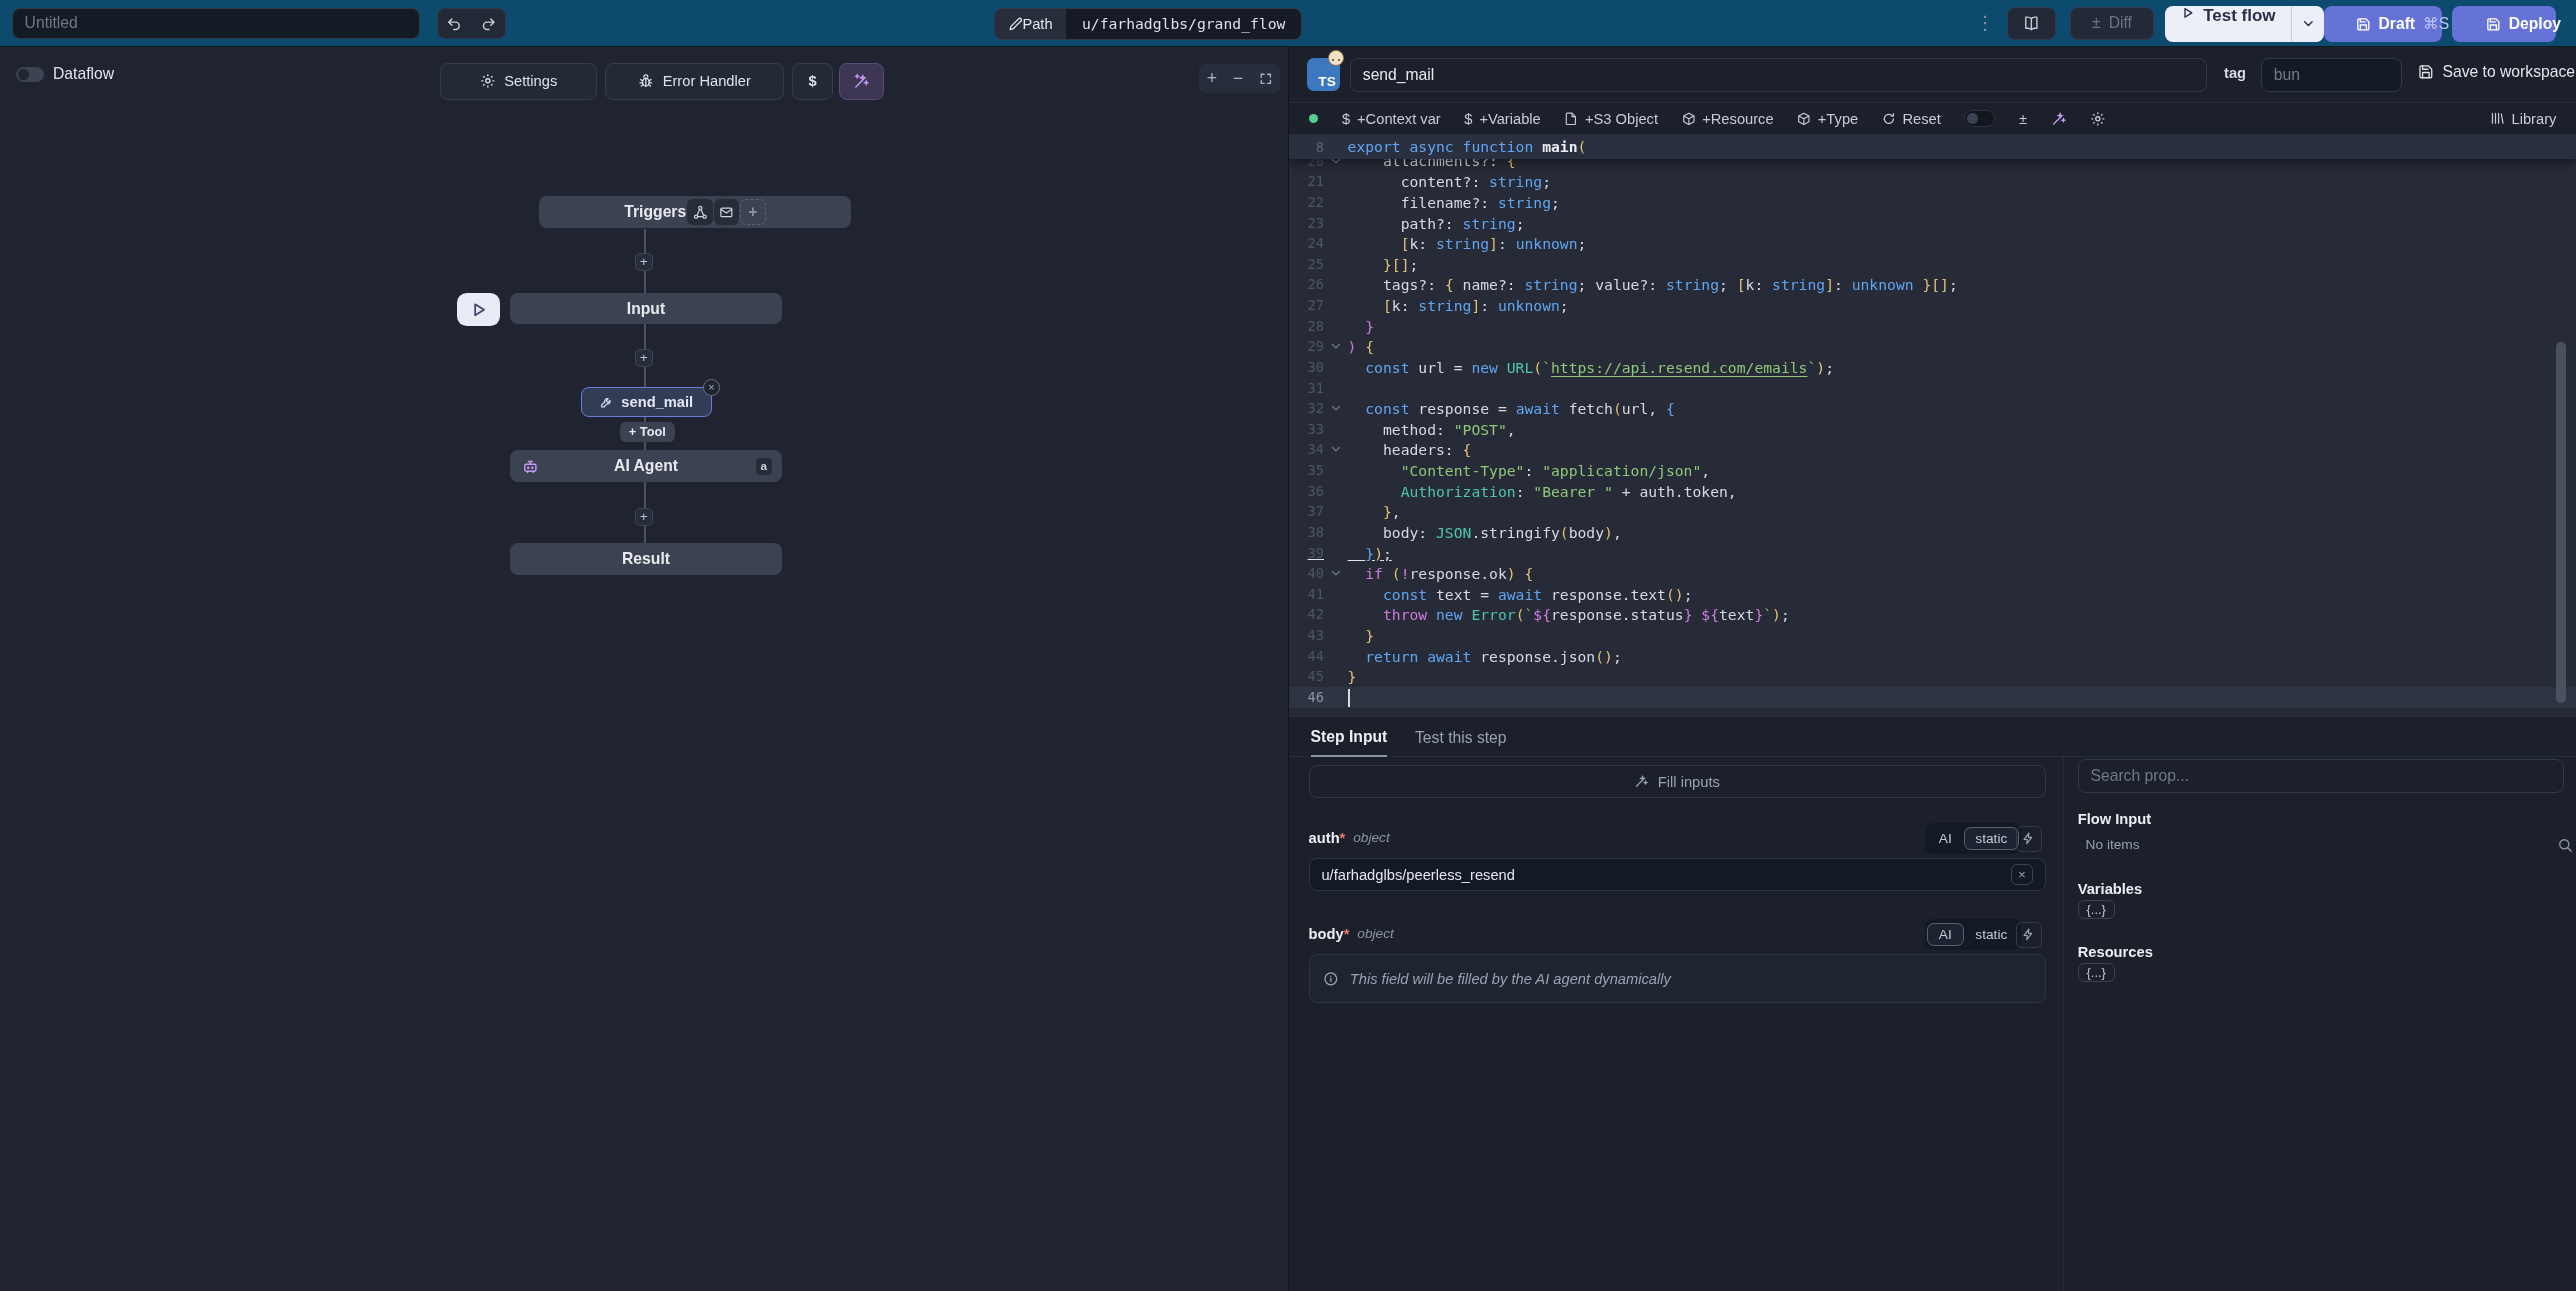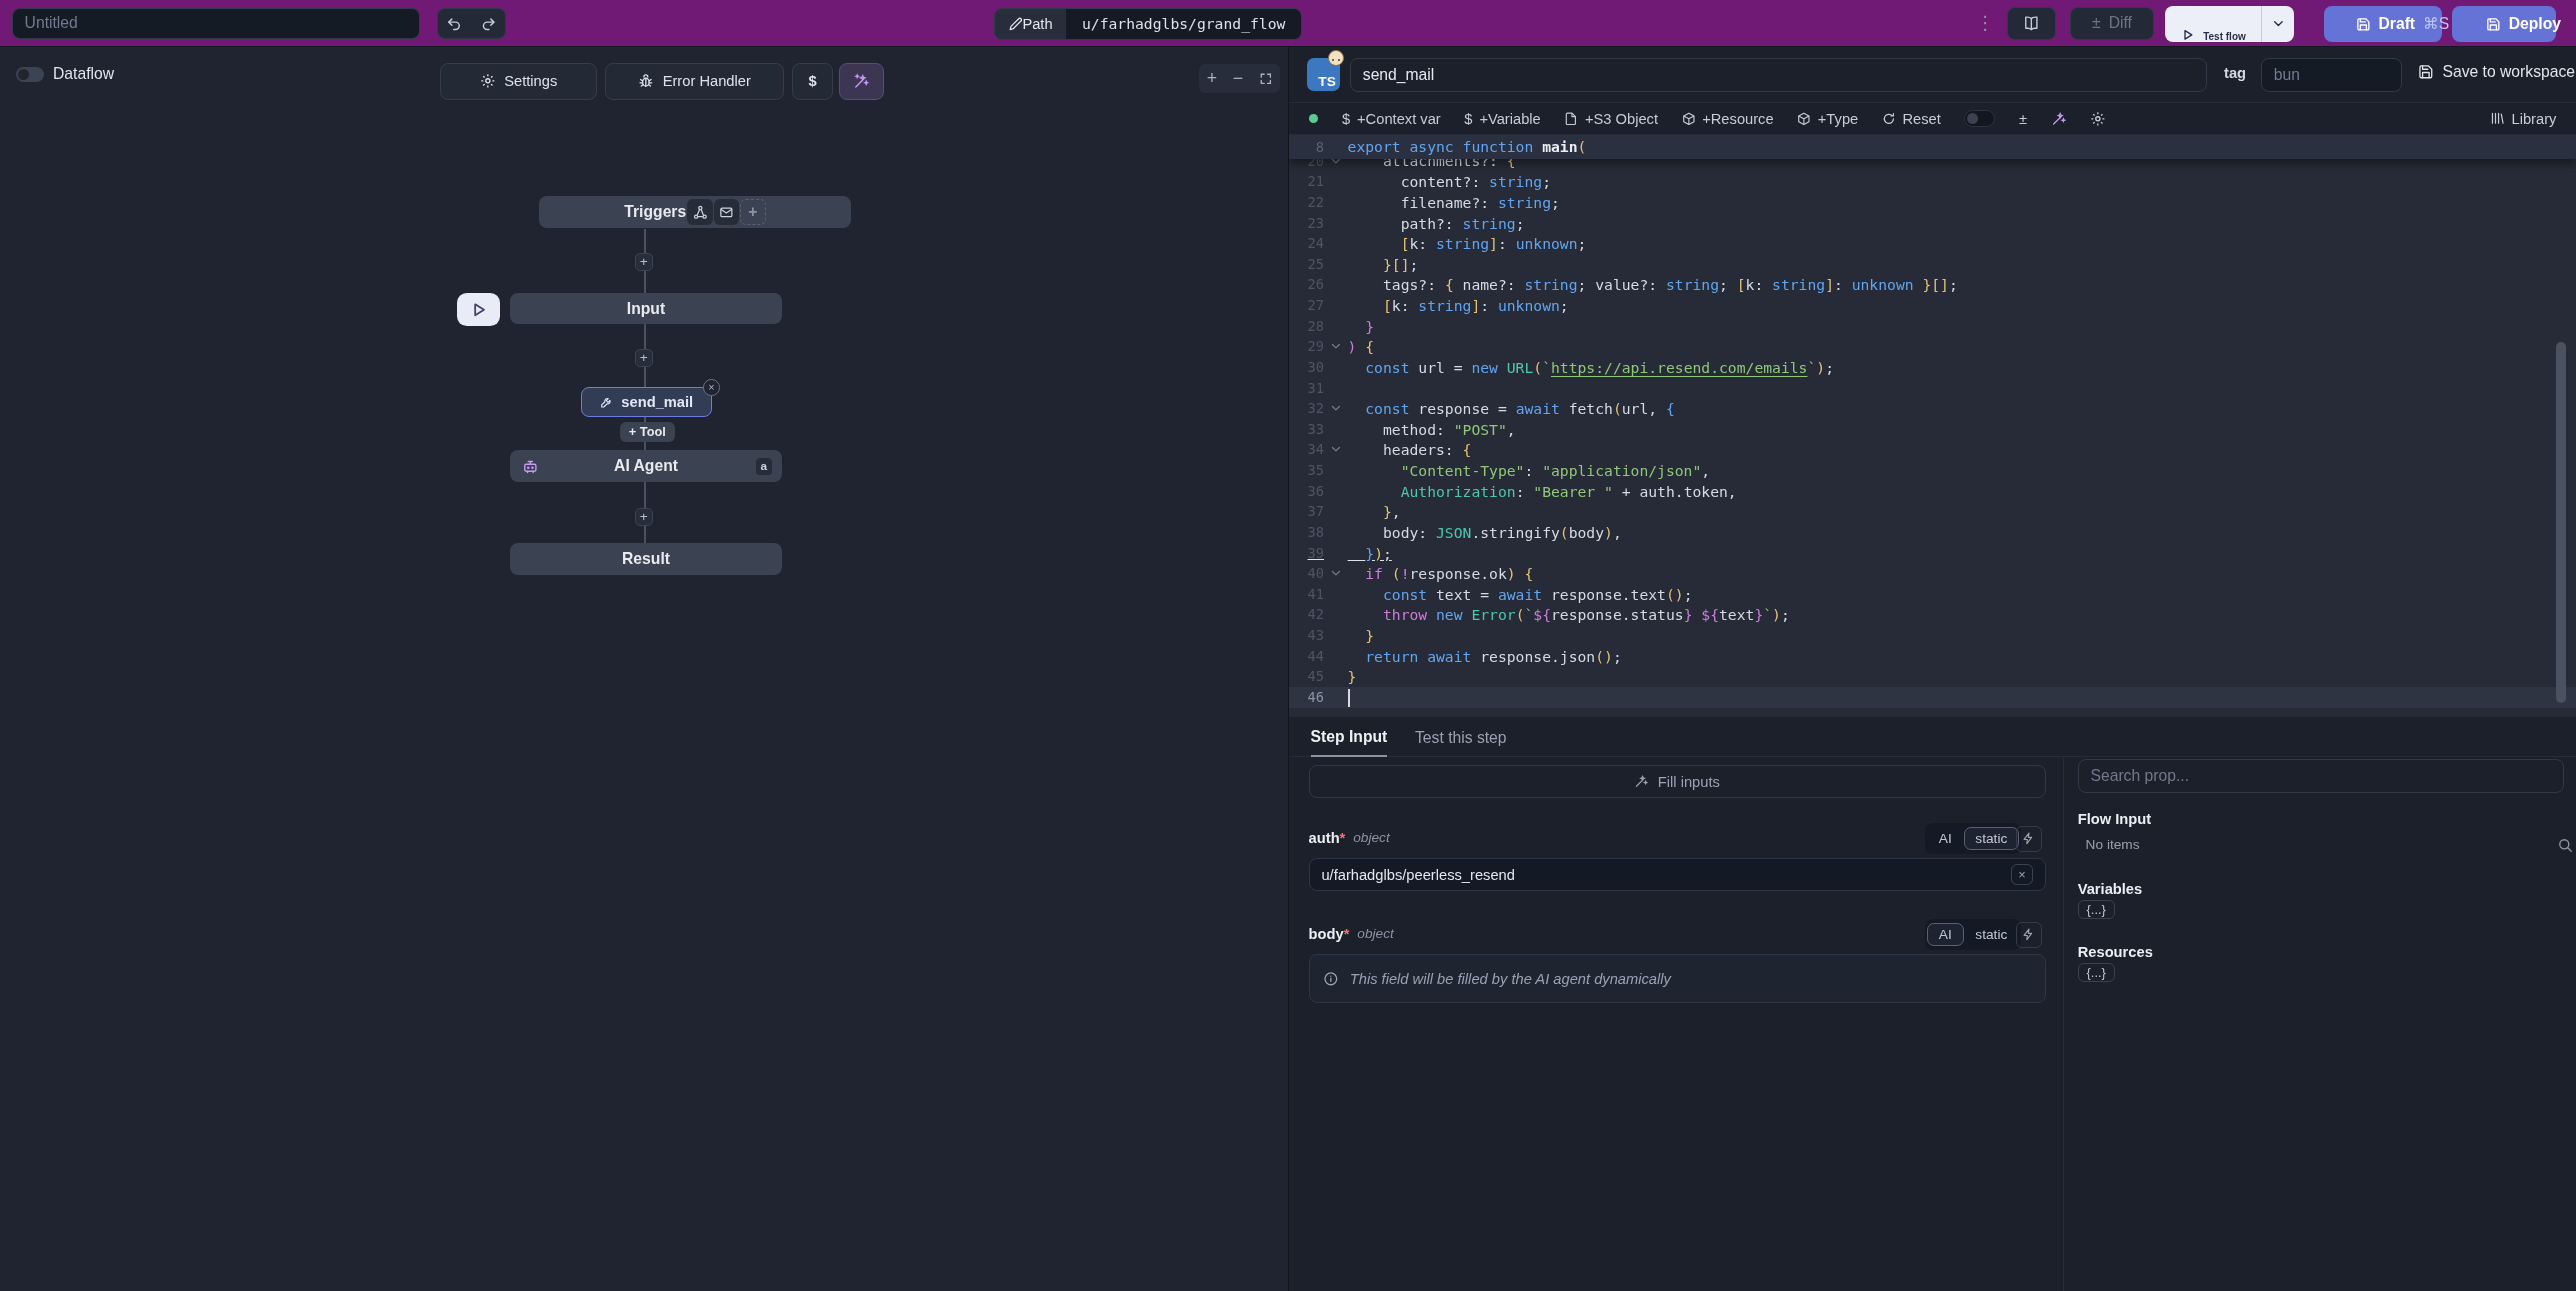--- a/index.html
+++ b/index.html
@@ -1,36 +1,36 @@
 <!DOCTYPE html>
 <html><head>
 <meta charset="utf-8">
 <style>
   * { margin:0; padding:0; box-sizing:border-box; }
   html,body { width:2576px; height:1291px; overflow:hidden; background:#141820;
     font-family:"Liberation Sans", sans-serif; }
   .app { position:relative; width:2576px; height:1291px; color:#dfe3ec; font-size:15.7px; }
 
   
-  .topbar { position:absolute; left:0; top:0; width:2576px; height:47px; background:#701a75;
+  .topbar { position:absolute; left:0; top:0; width:2576px; height:47px; background:#0c4a6e;
     border-bottom:1px solid #141821; z-index:30; }
   .ti { position:absolute; background:#151b25; border:1px solid #313949; border-radius:7.9px;
     color:#e6e9f0; font-size:15.7px; padding:0 11.8px; outline:none; }
   .ti::placeholder { color:#717a8c; }
   .tb-btn { position:absolute; display:flex; align-items:center; justify-content:center; gap:7.9px;
     background:#232936; border:1px solid #313949; color:#c6ccd8; border-radius:7.9px; cursor:pointer; font-size:15.7px; }
   .pathgrp { position:absolute; left:994px; top:7.9px; height:32px; display:flex; align-items:stretch;
     border:1px solid #313949; border-radius:7.9px; overflow:hidden; }
   .pathgrp .seg1 { display:flex; align-items:center; gap:0; padding:0 13.7px; background:#272d3a; color:#e3e7ee; font-size:14.7px; }
   .pathgrp .seg2 { display:flex; align-items:center; padding:0 15.7px; min-width:211px; background:#151a24;
     font-family:"DejaVu Sans Mono", monospace; font-size:14.7px; color:#dde1ea; }
   .btn-solid { background:#6673d6; border:none; color:#fff; font-weight:bold;padding-left:39px; }
   .testflow { position:absolute; left:2165px; top:5.9px; height:36px; display:flex; background:#edeff8;
     border-radius:7.9px; overflow:hidden; cursor:pointer; }
-  .testflow .main { display:flex; align-items:flex-end; gap:8.8px; padding:0 15.7px; color:#273048; font-weight:bold; font-size:10px; }
+  .testflow .main { display:flex; align-items:flex-start; gap:8.8px; padding:0 15.7px; color:#273048; font-weight:bold; font-size:17px; }
   .testflow .chev { display:flex; align-items:center; justify-content:center; width:33px; border-left:1px solid #c7ccdd; color:#273048; }
   .kebab { position:absolute; left:1976px; top:11.8px; color:#8d95a5; font-size:18.7px;
     font-family:"DejaVu Sans", sans-serif; cursor:pointer; }
 
   
   .canvas { position:absolute; left:0; top:47px; width:1288px; height:1244px; background:#1f2430; }
   .toggle { position:absolute; width:28.5px; height:15.7px; border-radius:8.8px; background:#3c4454; cursor:pointer; }
   .toggle .knob { position:absolute; left:2px; top:2px; width:11.8px; height:11.8px; border-radius:50%; background:#20252f; }
   .cv-lbl { position:absolute; color:#e1e5ec; font-size:15.7px; }
   .cv-btn { position:absolute; display:flex; align-items:center; justify-content:center; gap:8.8px; height:37px;

